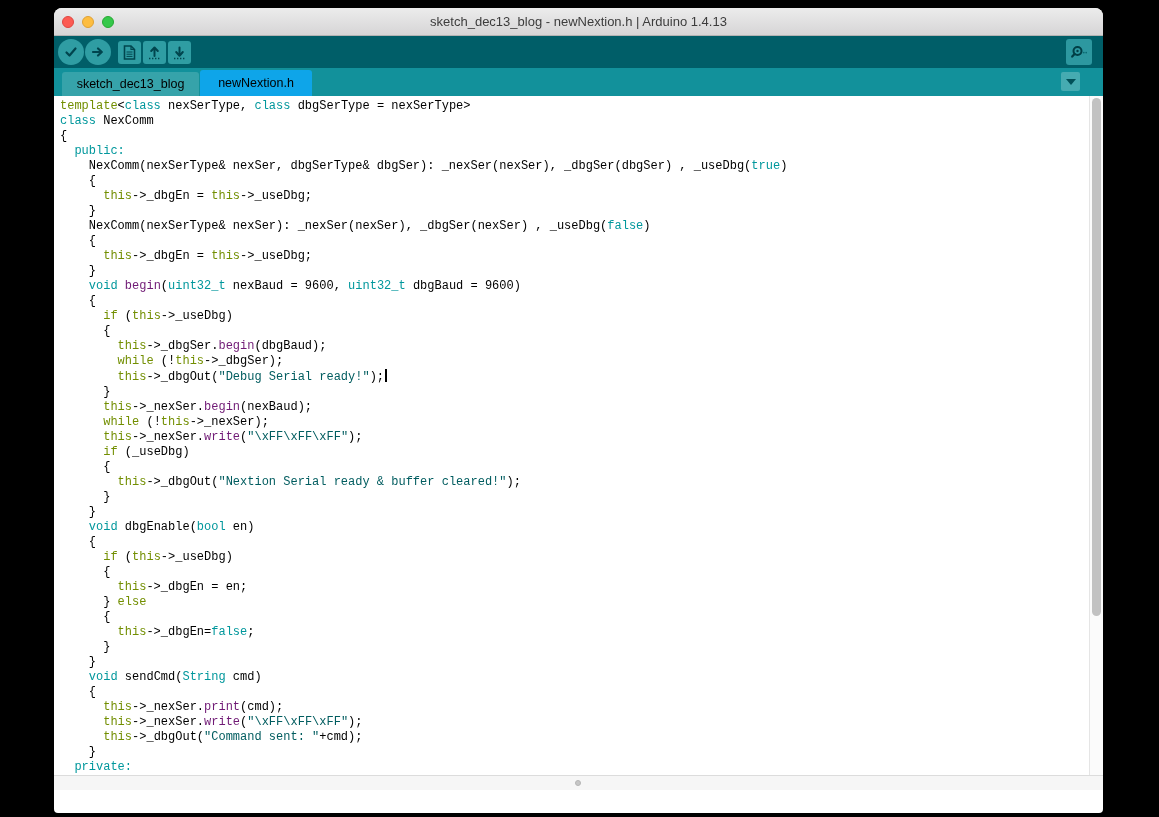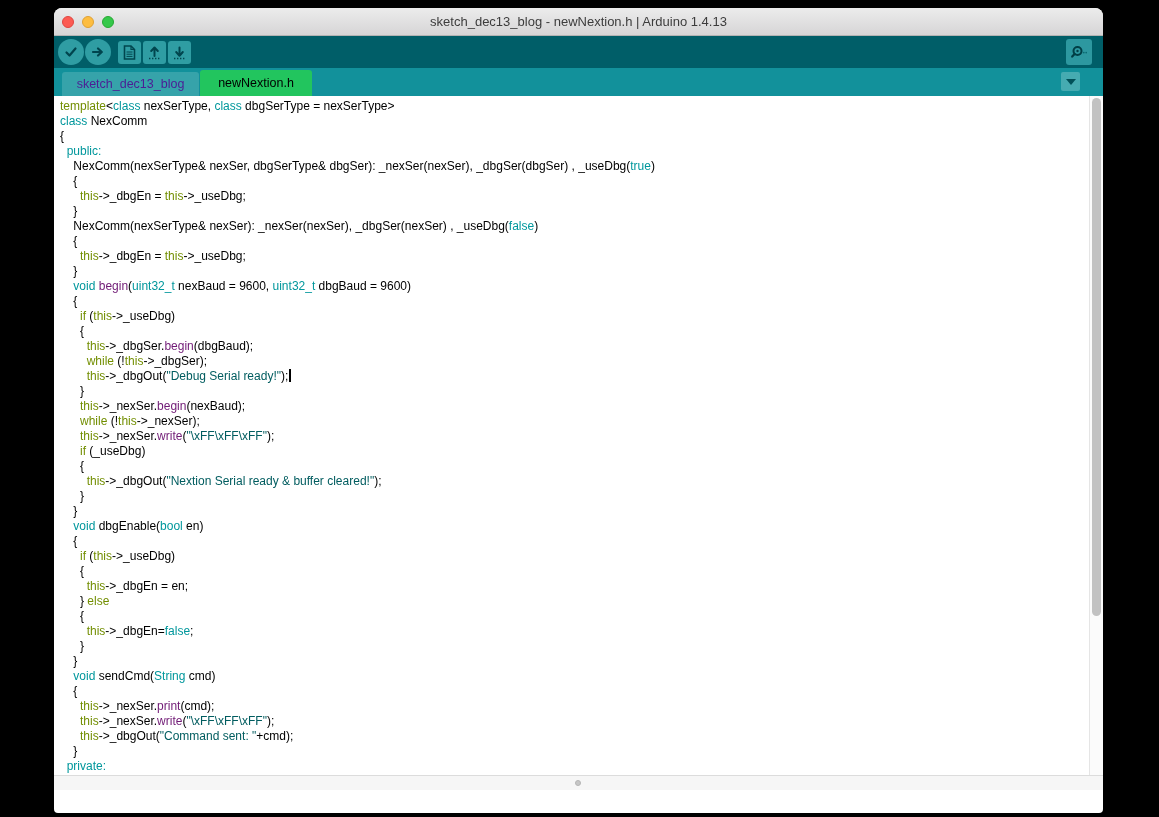--- a/index.html
+++ b/index.html
@@ -32,34 +32,34 @@
   .btn-new  { left:64px; }
   .btn-open { left:89px; }
   .btn-save { left:114px; }
   .btn-serial { left:1012px; border-radius:3px; background:#2D98A0; }
 
   
   .tabbar { position:absolute; left:0; top:60px; width:100%; height:28px; background:#12919B; }
   .tab { position:absolute; bottom:0; border-radius:3px 3px 0 0; text-align:center;
          font-size:12.5px; }
   .tab-inactive { left:8px; width:137px; height:24px; line-height:24px;
-                  background:#36A3AA; color:#4c1d95; }
+                  background:#36A3AA; color:#000000; }
   .tab-active { left:146px; width:112px; height:26px; line-height:26px;
-                background:#22c55e; color:#000; }
+                background:#0ea5e9; color:#000; }
   .tab-dropdown { position:absolute; left:1007px; top:4px; width:19px; height:19px;
                   background:#46ABB1; border-radius:2px;
                   display:flex; align-items:center; justify-content:center; }
   .tab-dropdown .tri { width:0; height:0; border-left:5px solid transparent;
                        border-right:5px solid transparent; border-top:6px solid #015058; }
 
   
   .editor { position:absolute; left:0; top:88px; width:100%; height:679px; background:#fff;
             overflow:hidden; }
   .code { position:absolute; left:6px; top:3px; right:16px;
-          font-family:Liberation Sans, sans-serif; font-size:12px; line-height:15px;
+          font-family:Liberation Mono, monospace; font-size:12px; line-height:15px;
           white-space:pre; color:#000; }
   .tok-n { color:#000000; }
   .tok-k { color:#00979C; }
   .tok-o { color:#728E00; }
   .tok-f { color:#701a75; }
   .tok-s { color:#005C5F; }
   .tok-caret { display:inline-block; width:2px; height:13px; background:#000;
                vertical-align:-2px; margin-left:1px; }
   .vscroll { position:absolute; right:0; top:0; width:14px; height:679px; background:#FBFBFB;
              border-left:1px solid #E5E5E5; }

